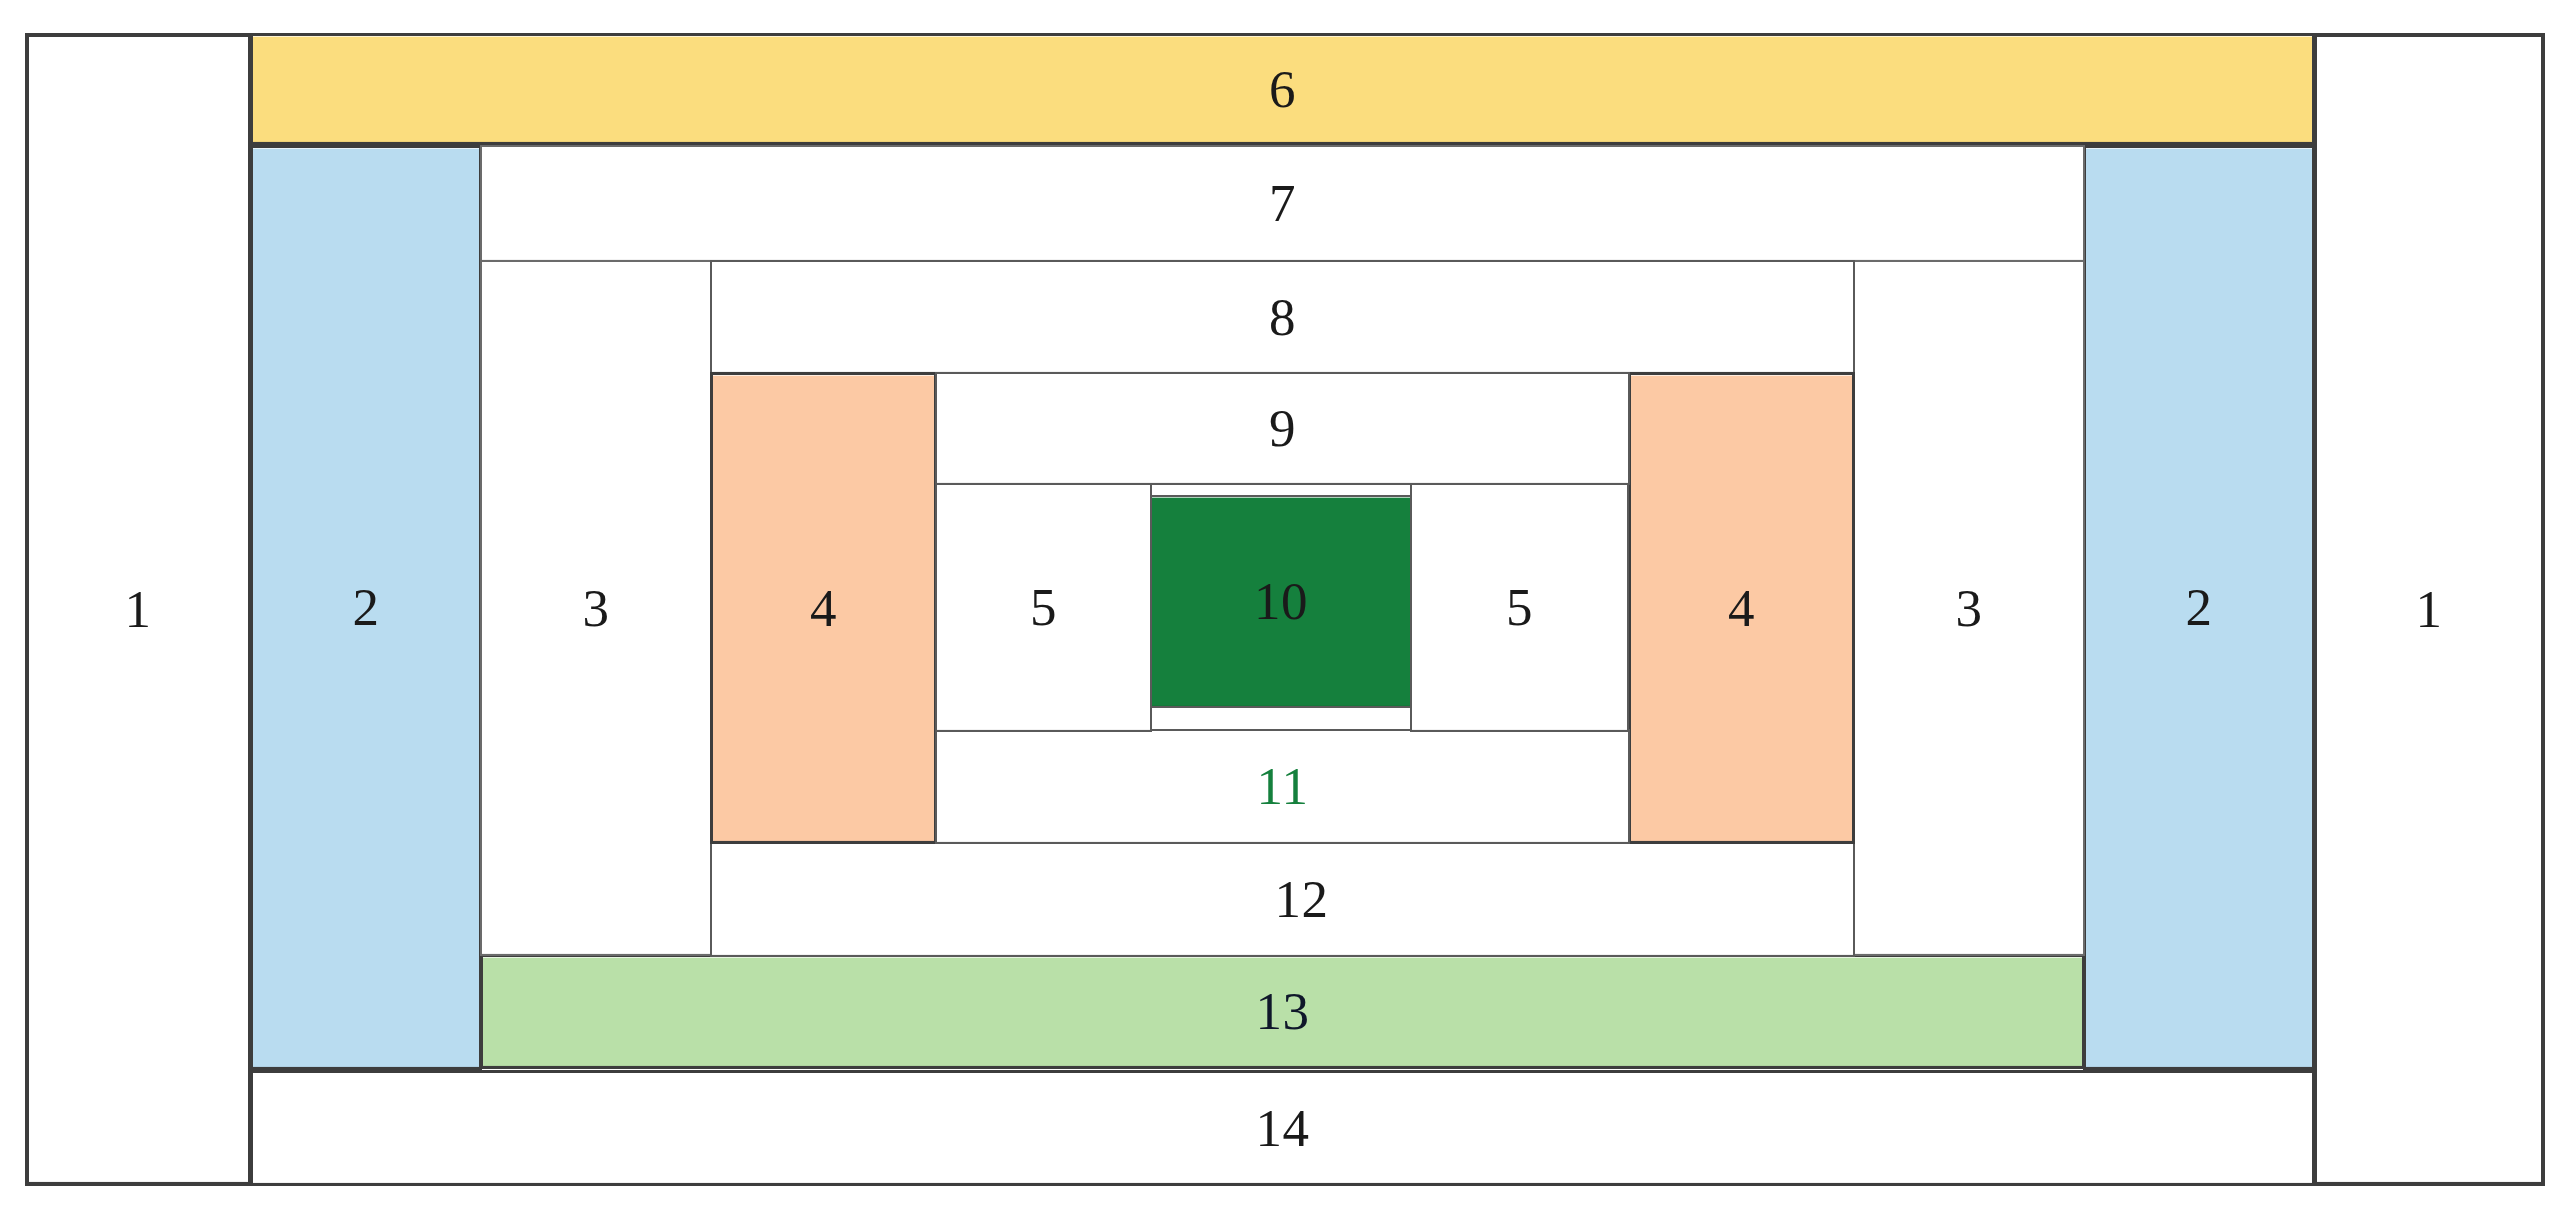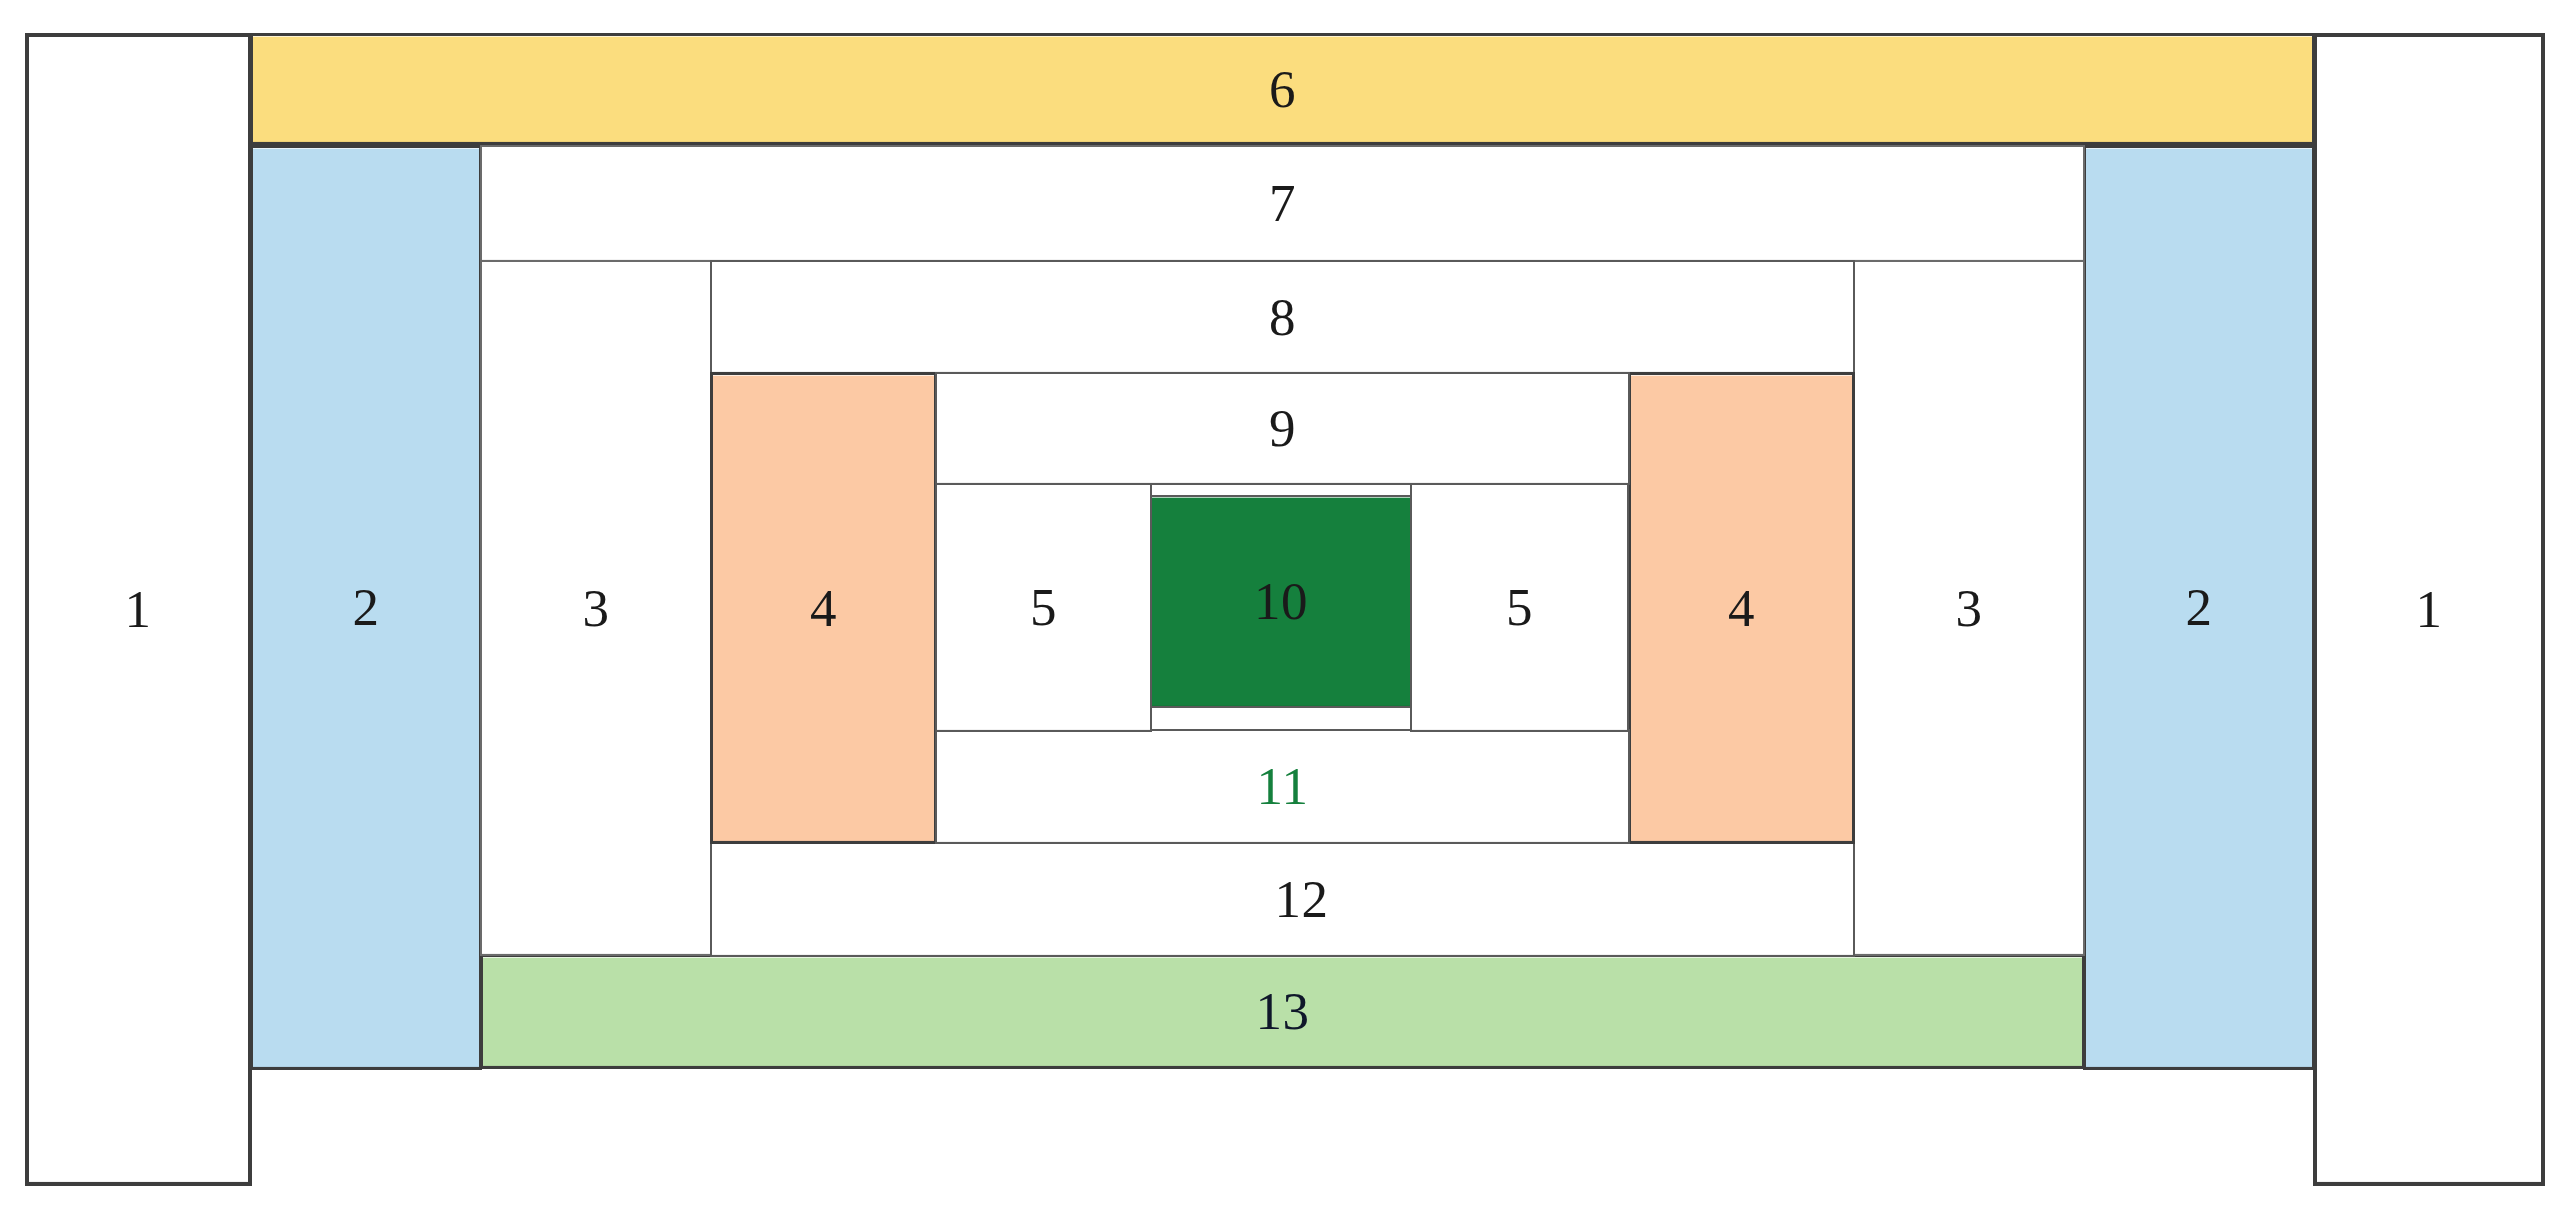--- a/index.html
+++ b/index.html
@@ -52,20 +52,23 @@
 
 <div class="cell shade b-outer" style="left: 24.5px; top: 33px; width: 227px; height: 1153px; background: rgb(255, 255, 255);">
       <span class="lbl" style="color: rgb(26, 26, 26);">1</span>
     </div>
     <div class="cell shade b-outer" style="left: 2313px; top: 33px; width: 232px; height: 1153px; background: rgb(255, 255, 255);">
       <span class="lbl" style="color: rgb(26, 26, 26);">1</span>
     </div>
     <div class="cell shade b-thick" style="left: 250px; top: 33px; width: 2065px; height: 112px; background: rgb(251, 221, 126);">
       <span class="lbl" style="color: rgb(26, 26, 26);">6</span>
     </div>
+    <div class="cell shade b-thick" style="left: 250px; top: 1070px; width: 2065px; height: 116px; background: rgb(255, 255, 255);">
+      <span class="lbl" style="color: rgb(26, 26, 26);">14</span>
+    </div>
     <div class="cell shade b-thick" style="left: 250px; top: 145px; width: 232px; height: 925px; background: rgb(185, 220, 240);">
       <span class="lbl" style="color: rgb(26, 26, 26);">2</span>
     </div>
     <div class="cell shade b-thick" style="left: 2083px; top: 145px; width: 232px; height: 925px; background: rgb(185, 220, 240);">
       <span class="lbl" style="color: rgb(26, 26, 26);">2</span>
     </div>
     <div class="cell shade b-med" style="left: 480px; top: 145px; width: 1605px; height: 117px; background: rgb(255, 255, 255);">
       <span class="lbl" style="color: rgb(26, 26, 26);">7</span>
     </div>
     <div class="cell shade b-thick" style="left: 480px; top: 954px; width: 1605px; height: 115px; background: rgb(185, 224, 168);">

